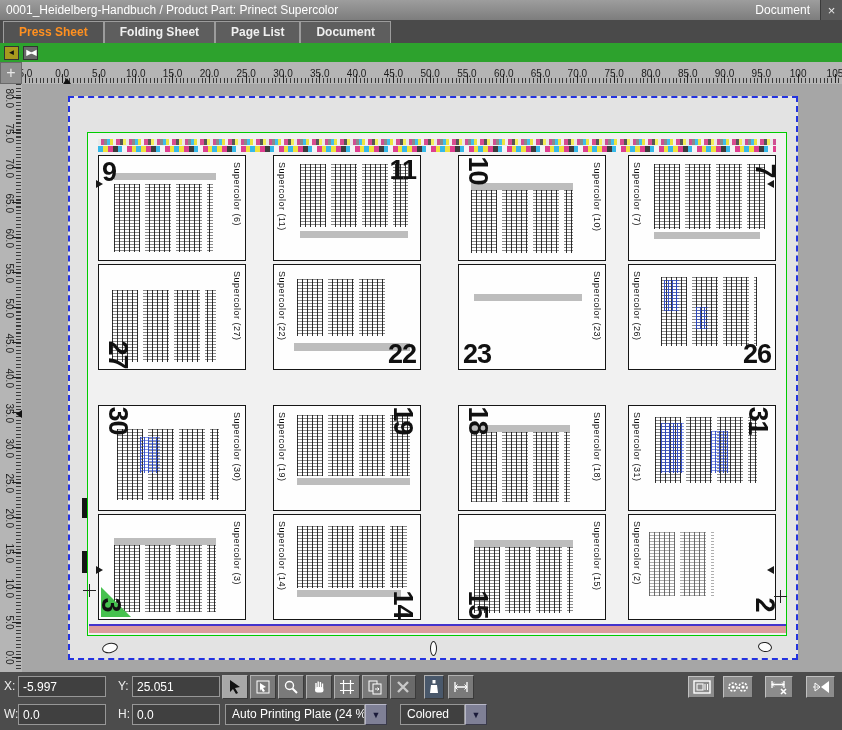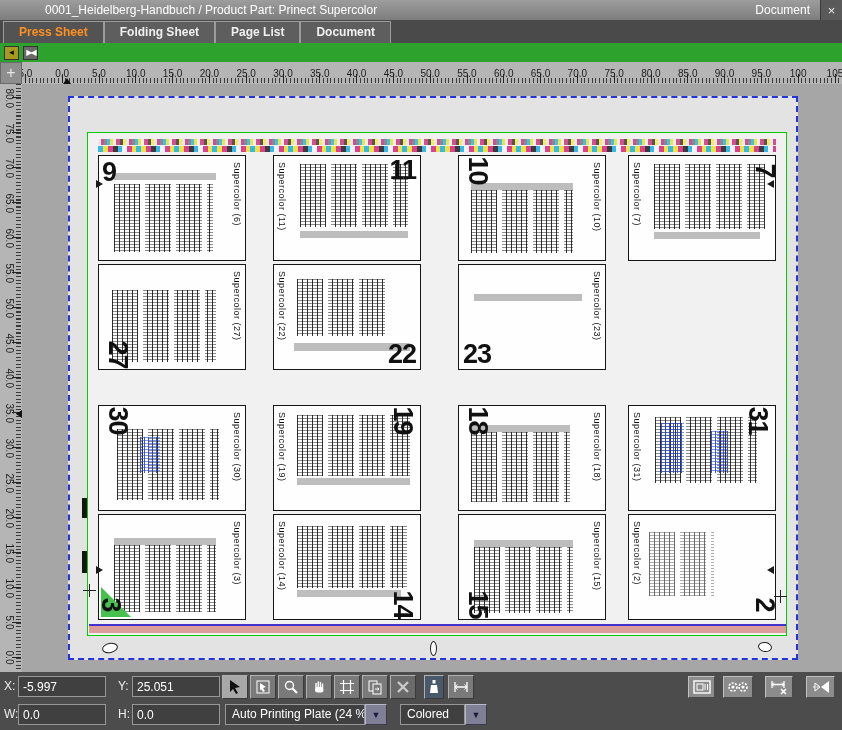--- a/index.html
+++ b/index.html
@@ -3,21 +3,21 @@
 <meta charset="utf-8">
 <style>
   html,body{margin:0;padding:0;background:#333;}
   *{box-sizing:border-box;font-family:"Liberation Sans",sans-serif;}
   #app{position:relative;width:842px;height:730px;background:#4c4c4c;overflow:hidden;}
 
   
   #titlebar{position:absolute;left:0;top:0;width:842px;height:20px;
     background:linear-gradient(#9d9d9d,#7d7d7d);color:#fff;font-size:12px;
     display:flex;align-items:center;}
-  #titlebar .t-left{padding-left:20px;flex:1;white-space:nowrap;margin-left:25px;}
+  #titlebar .t-left{padding-left:6px;flex:1;white-space:nowrap;}
   #titlebar .t-right{padding-right:10px;}
   #closebtn{width:22px;height:20px;background:#5a5a5a;border-left:1px solid #3a3a3a;
     color:#e8e8e8;display:flex;align-items:center;justify-content:center;font-size:13px;cursor:default;}
 
   
   #tabbar{position:absolute;left:0;top:20px;width:842px;height:23px;background:#4a4a4a;display:flex;align-items:flex-start;padding-left:3px;}
   .tab{height:22px;margin-top:1px;padding:3px 15px 0 15px;background:#5e5e5e;border:1px solid #9c9c9c;border-bottom:none;
     color:#f0f0f0;font-size:12px;font-weight:bold;white-space:nowrap;}
   .tab.active{background:#535353;color:#ff9020;}
 
@@ -238,20 +238,27 @@
           <span class="bignum br">22</span>
           <span class="plabel lab-l">Supercolor (22)</span>
           <i class="gbar"></i>
             <i class="noise"></i>
         </div>
         <div class="page pg23 r2 c3">
           <span class="bignum bl">23</span>
           <span class="plabel lab-r">Supercolor (23)</span>
           <i class="gbar"></i>
         </div>
+        <div class="page pg26 r2 c4">
+          <span class="bignum br">26</span>
+          <span class="plabel lab-l">Supercolor (26)</span>
+          <i class="noise"></i>
+          <i class="bp" style="left:24%;top:14%;width:10%;height:30%;"></i>
+          <i class="bp" style="left:46%;top:40%;width:8%;height:22%;"></i>
+        </div>
 
         <div class="page pg30 r3 c1">
           <span class="bignum tl rot90">30</span>
           <span class="plabel lab-r">Supercolor (30)</span>
           <i class="noise"></i>
           <i class="bp" style="left:28%;top:30%;width:14%;height:34%;"></i>
         </div>
         <div class="page pg19 r3 c2">
           <span class="bignum tr rot90">19</span>
           <span class="plabel lab-l">Supercolor (19)</span>

